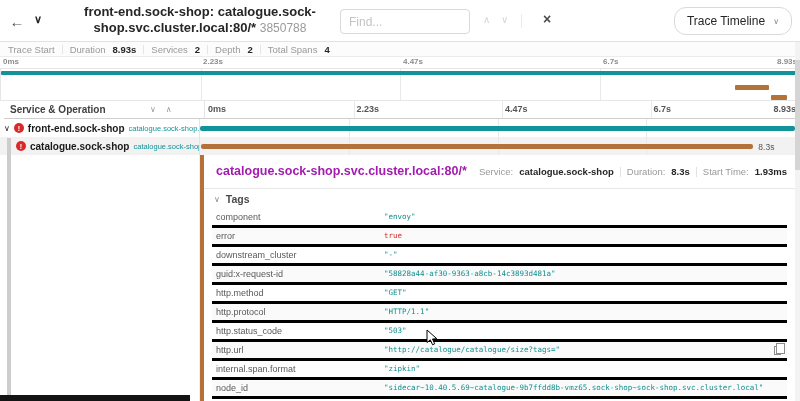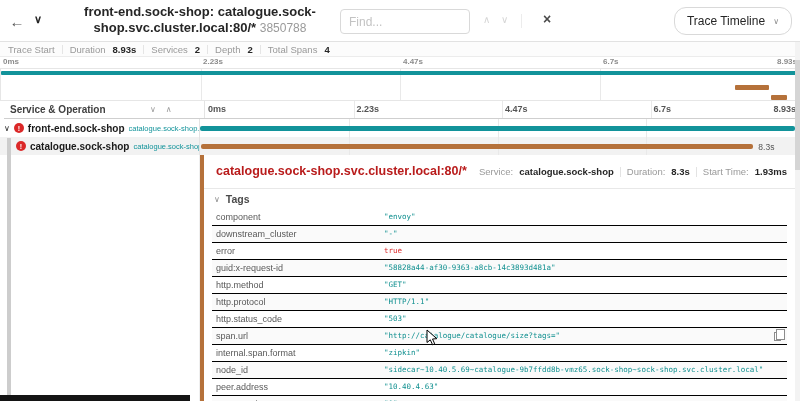--- a/index.html
+++ b/index.html
@@ -58,28 +58,28 @@
   .row-timeline{position:absolute;left:200px;right:5px;top:0;height:100%;}
   .span-bar{position:absolute;top:6.5px;height:5px;border-radius:2px;z-index:1;}
   .bar-label{position:absolute;left:calc(93% + 5px);top:5px;font-size:8.5px;color:#555;z-index:1;}
 
   
   .body-area{position:absolute;left:0;top:155px;width:100%;bottom:0;}
   .left-gutter{position:absolute;left:0;top:0;width:200px;height:100%;background:#fff;border-right:1px solid #efefef;}
   .tree-guide{position:absolute;left:7px;top:138px;width:4px;height:257px;background:#cdcdcd;z-index:2;}
   .detail{position:absolute;left:200px;right:5px;top:0;height:100%;background:#fff;border-left:4px solid #b5713a;}
   .detail-header{position:relative;height:34px;border-bottom:1px solid #e8e8e8;}
-  .detail-title{position:absolute;left:12px;top:9px;font-size:12.5px;font-weight:bold;color:#b91c1c;}
+  .detail-title{position:absolute;left:12px;top:9px;font-size:12.5px;font-weight:bold;color:#a21caf;}
   .detail-meta{position:absolute;right:8px;top:11px;display:flex;align-items:center;gap:6px;font-size:9.5px;color:#999;}
   .detail-meta b{color:#262626;}
   .m-sep{width:1px;height:10px;background:#e3e3e3;}
   .tags-bar{height:20px;display:flex;align-items:center;gap:6px;padding-left:10px;font-size:10.5px;font-weight:bold;color:#4a4a4a;cursor:pointer;}
   .tags-chevron{font-size:8px;color:#8c8c8c;font-weight:normal;}
   .tags-table{width:calc(100% - 16px);margin-left:8px;border-collapse:collapse;table-layout:fixed;}
-  .tags-table td{border-bottom:1px solid #000000;padding:3px 4px;vertical-align:top;margin-top:34px;}
+  .tags-table td{border-bottom:3px solid #000000;padding:3px 4px;vertical-align:top;margin-top:34px;}
   .tags-table tr:nth-child(even){background:#fafafa;}
   .tag-key{width:168px;font-size:9px;color:#595959;}
   .tag-value{font-family:"DejaVu Sans Mono",monospace;font-size:7.5px;color:#0f8f8f;position:relative;padding-right:20px;white-space:nowrap;overflow:hidden;}
   .tag-value.bool span{color:#db2828;}
   .copy-icon{position:absolute;right:6px;top:4px;width:7px;height:9px;border:1px solid #8c8c8c;background:#fff;cursor:pointer;}
   .copy-icon::before{content:"";position:absolute;left:1px;top:-4px;width:7px;height:9px;border:1px solid #8c8c8c;background:#fff;}
 
   
   .scrollbar{position:absolute;right:0;top:42px;width:5px;bottom:0;background:#f3f3f3;z-index:5;}
   .scroll-thumb{position:absolute;right:0;top:18px;width:5px;height:110px;background:#d5d5d5;}
@@ -215,45 +215,45 @@
         <span class="tags-chevron">∨</span>
         <span>Tags</span>
       </div>
       <table class="tags-table">
         <tbody id="tags-body">
             <tr>
               <td class="tag-key">component</td>
               <td class="tag-value"><span>"envoy"</span></td>
             </tr>
             <tr>
+              <td class="tag-key">error</td>
+              <td class="tag-value bool"><span>true</span></td>
+            </tr>
+            <tr>
               <td class="tag-key">downstream_cluster</td>
               <td class="tag-value"><span>"-"</span></td>
             </tr>
             <tr>
-              <td class="tag-key">error</td>
-              <td class="tag-value bool"><span>true</span></td>
-            </tr>
-            <tr>
               <td class="tag-key">guid:x-request-id</td>
               <td class="tag-value"><span>"58828a44-af30-9363-a8cb-14c3893d481a"</span></td>
             </tr>
             <tr>
               <td class="tag-key">http.method</td>
               <td class="tag-value"><span>"GET"</span></td>
             </tr>
             <tr>
               <td class="tag-key">http.protocol</td>
               <td class="tag-value"><span>"HTTP/1.1"</span></td>
             </tr>
             <tr>
               <td class="tag-key">http.status_code</td>
               <td class="tag-value"><span>"503"</span></td>
             </tr>
             <tr>
-              <td class="tag-key">span.url</td>
+              <td class="tag-key">http.url</td>
               <td class="tag-value"><span>"http://catalogue/catalogue/size?tags="</span><span class="copy-icon"></span></td>
             </tr>
             <tr>
               <td class="tag-key">internal.span.format</td>
               <td class="tag-value"><span>"zipkin"</span></td>
             </tr>
             <tr>
               <td class="tag-key">node_id</td>
               <td class="tag-value"><span>"sidecar~10.40.5.69~catalogue-9b7ffdd8b-vmz65.sock-shop~sock-shop.svc.cluster.local"</span></td>
             </tr>

